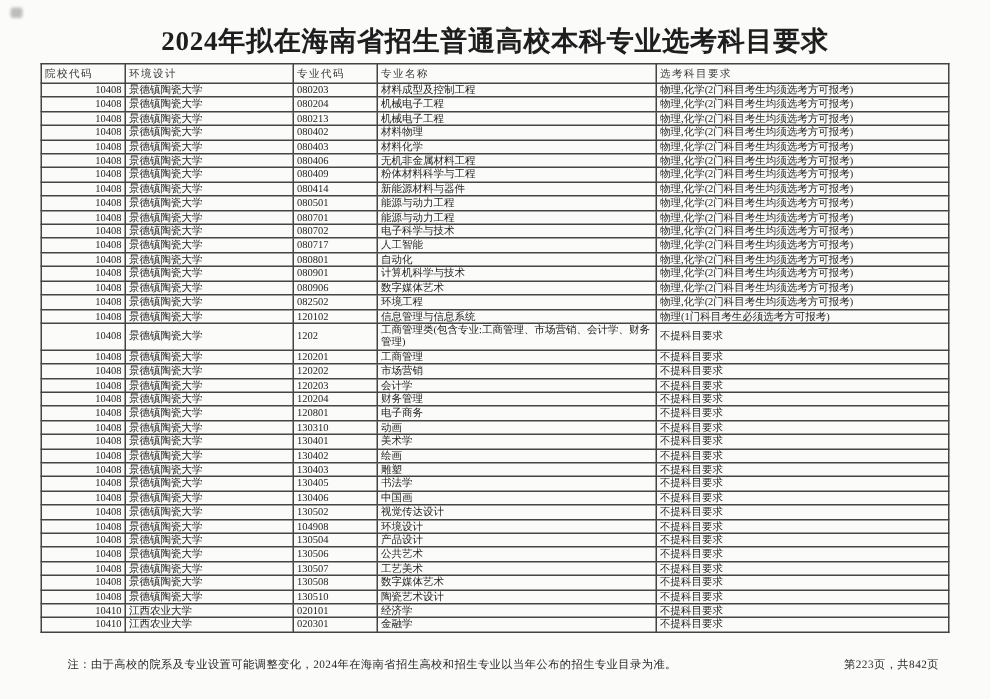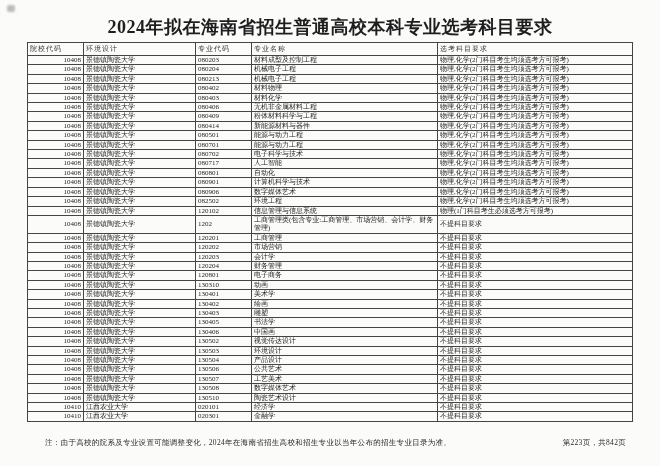--- a/index.html
+++ b/index.html
@@ -281,21 +281,21 @@
       <tr>
         <td class="c0">10408</td>
         <td class="c1">景德镇陶瓷大学</td>
         <td class="c2">130502</td>
         <td class="c3">视觉传达设计</td>
         <td class="c4">不提科目要求</td>
       </tr>
       <tr>
         <td class="c0">10408</td>
         <td class="c1">景德镇陶瓷大学</td>
-        <td class="c2">130503</td>
+        <td class="c2">104908</td>
         <td class="c3">环境设计</td>
         <td class="c4">不提科目要求</td>
       </tr>
       <tr>
         <td class="c0">10408</td>
         <td class="c1">景德镇陶瓷大学</td>
         <td class="c2">130504</td>
         <td class="c3">产品设计</td>
         <td class="c4">不提科目要求</td>
       </tr>

